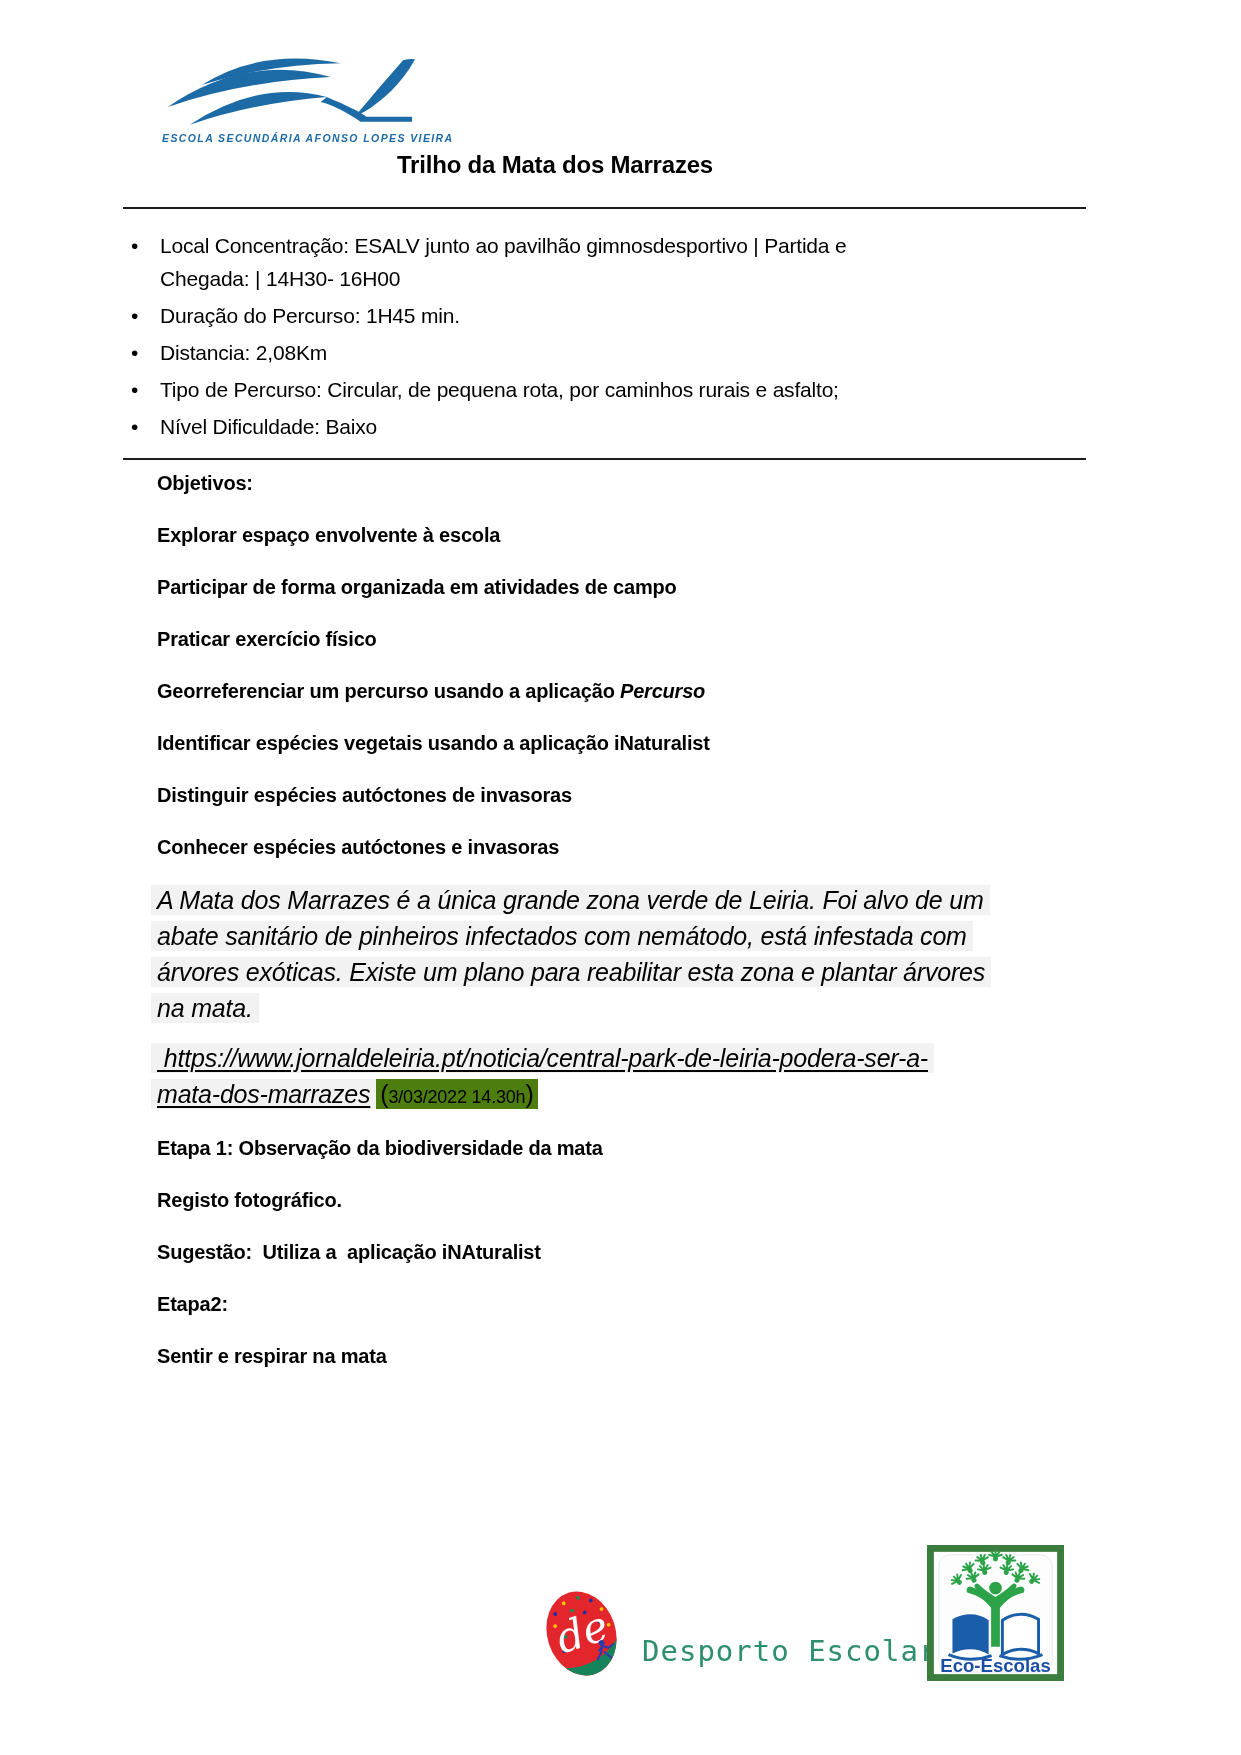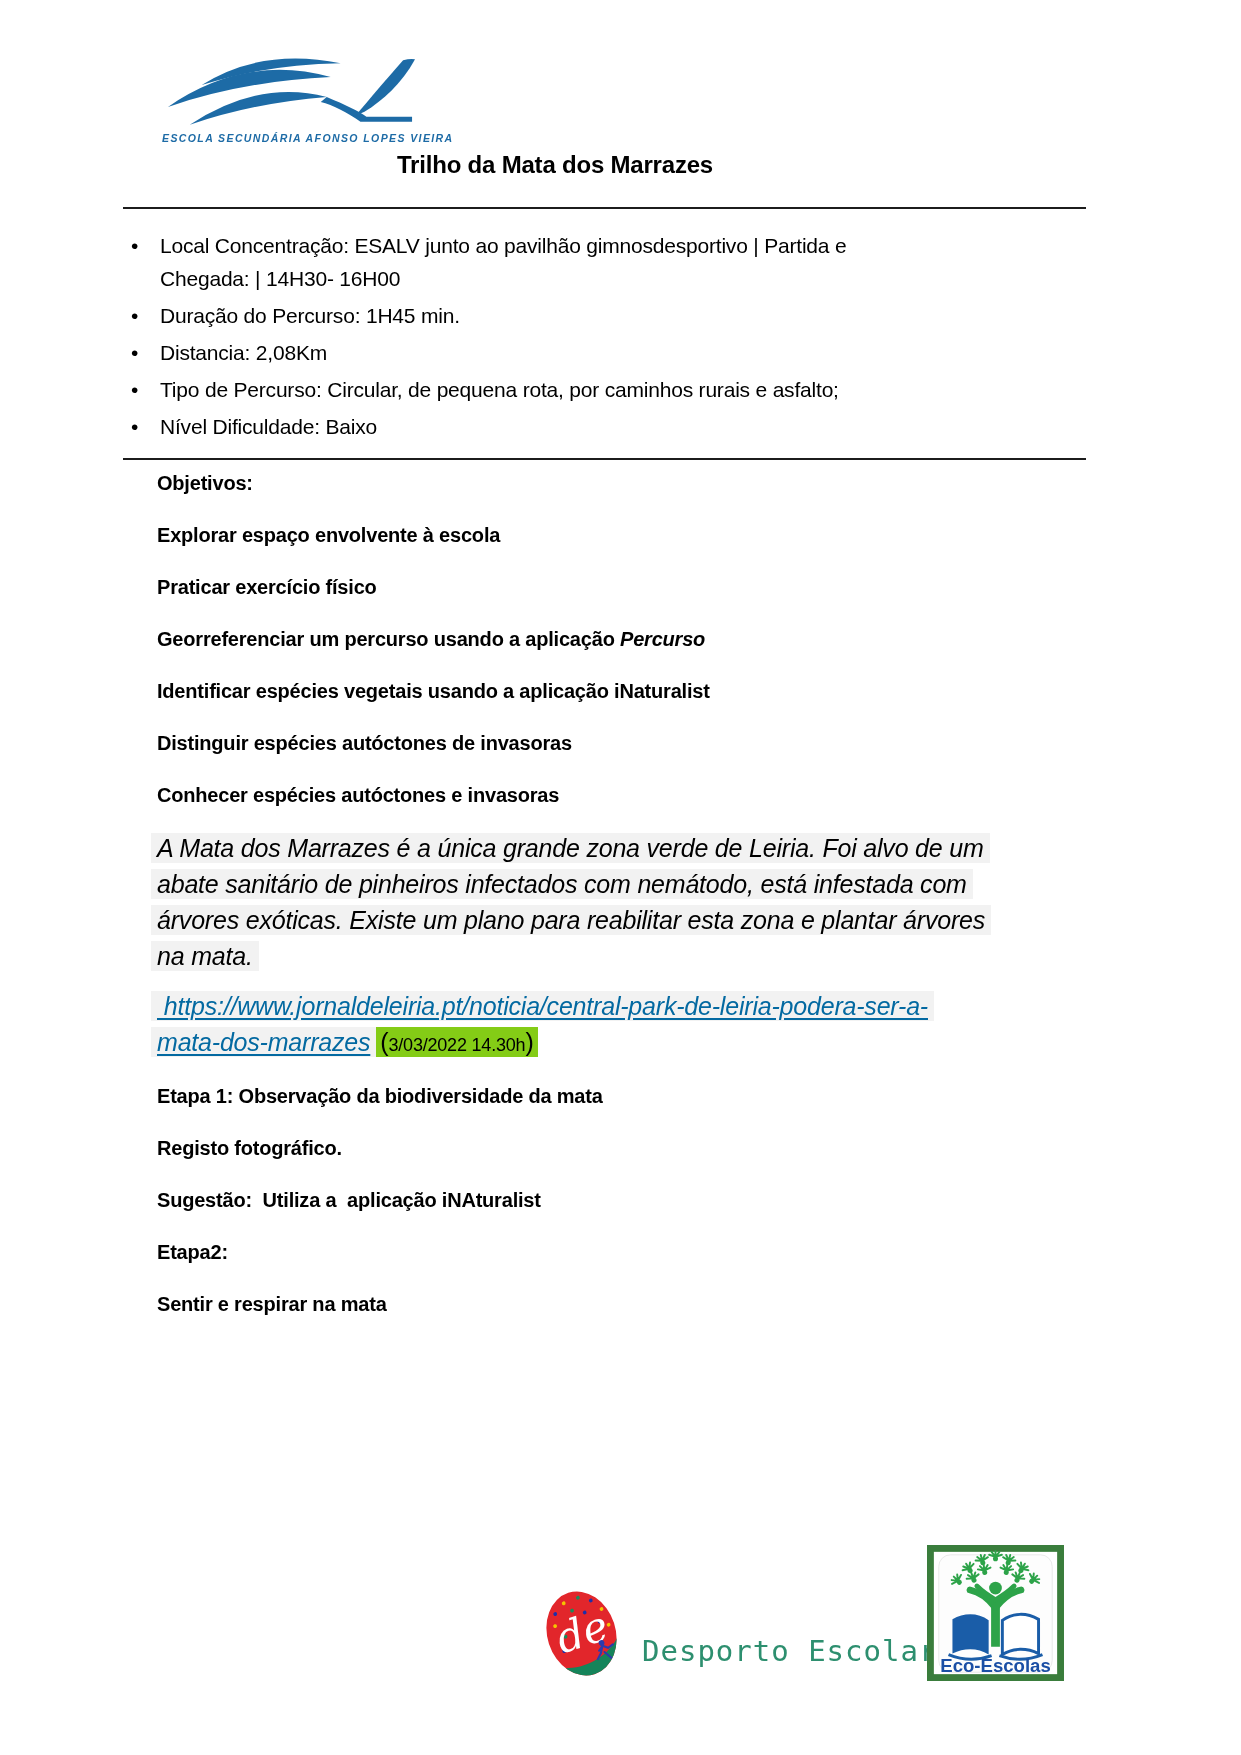--- a/index.html
+++ b/index.html
@@ -26,22 +26,22 @@
   .main{position:absolute;left:157px;top:466px;width:960px;}
   .b{font-size:20px;font-weight:bold;line-height:34px;letter-spacing:-0.2px;margin:0 0 18px 0;}
   .b em{font-style:italic;}
   .pw{white-space:pre-wrap;}
   .sabias-head{margin-bottom:14px;}
   .para{font-size:25px;line-height:36px;letter-spacing:-0.2px;margin:0 0 14px 0;}
   .linkline{font-size:25px;line-height:36px;letter-spacing:-0.2px;margin:0 0 16px 0;}
   .pre{white-space:pre-line;font-style:italic;}
   .hl{background:#f2f2f2;padding:1px 6px;margin-left:-6px;
       -webkit-box-decoration-break:clone;box-decoration-break:clone;}
-  .linkline a{color:#0369a1;text-decoration:underline;text-underline-offset:3px;}
-  .dgroup{background:#84cc16;padding:1px 4px;}
+  .linkline a{color:#000000;text-decoration:underline;text-underline-offset:3px;}
+  .dgroup{background:#4d7c0f;padding:1px 4px;}
   .dbig{font-size:25px;}
   .dsmall{font-size:18px;}
 
   
   .de-logo{position:absolute;left:534px;top:1586px;}
   .desporto-label{position:absolute;left:642px;top:1634px;font-family:"DejaVu Sans Mono",monospace;
                   font-size:29px;line-height:34px;color:#2d8f6f;letter-spacing:1px;white-space:nowrap;}
   .eco-logo{position:absolute;left:927px;top:1545px;}
 </style>
 </head>
@@ -88,20 +88,21 @@
       <span class="marker">•</span>
       <div class="btext">Nível Dificuldade: Baixo</div>
     </div>
   </div>
 
   <div class="rule rule2"></div>
 
   <div class="main">
     <p class="b">Objetivos:</p>
     <p class="b">Explorar espaço envolvente à escola</p>
+    <p class="b">Participar de forma organizada em atividades de campo</p>
     <p class="b">Praticar exercício físico</p>
     <p class="b"><span>Georreferenciar um percurso usando a aplicação </span><em>Percurso</em></p>
     <p class="b">Identificar espécies vegetais usando a aplicação iNaturalist</p>
     <p class="b">Distinguir espécies autóctones de invasoras</p>
     <p class="b">Conhecer espécies autóctones e invasoras</p>
 
     <p class="para"><span class="hl pre">A Mata dos Marrazes é a única grande zona verde de Leiria. Foi alvo de um
 abate sanitário de pinheiros infectados com nemátodo, está infestada com
 árvores exóticas. Existe um plano para reabilitar esta zona e plantar árvores
 na mata.</span></p>

